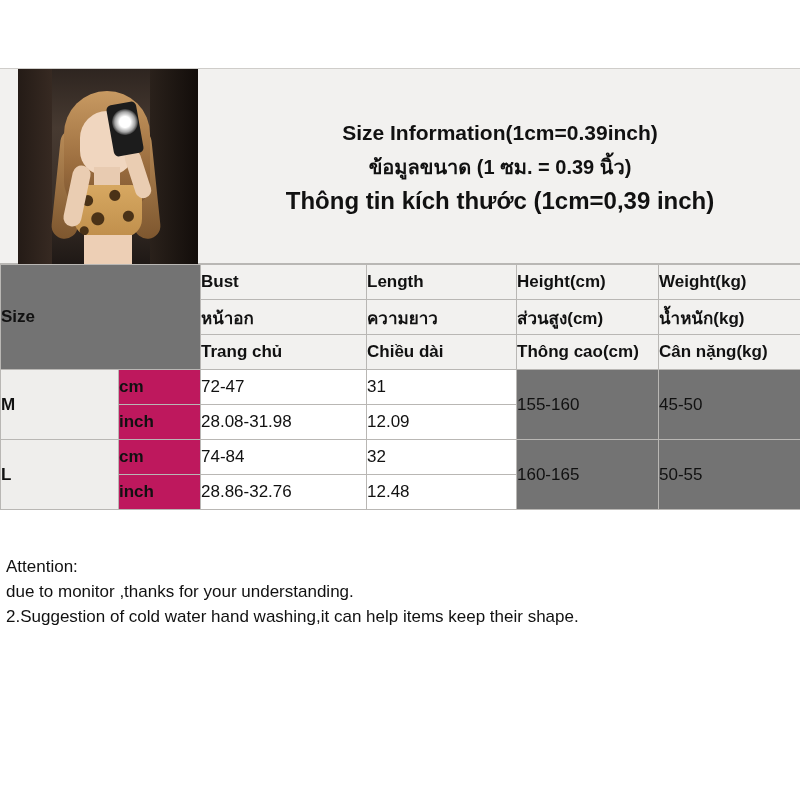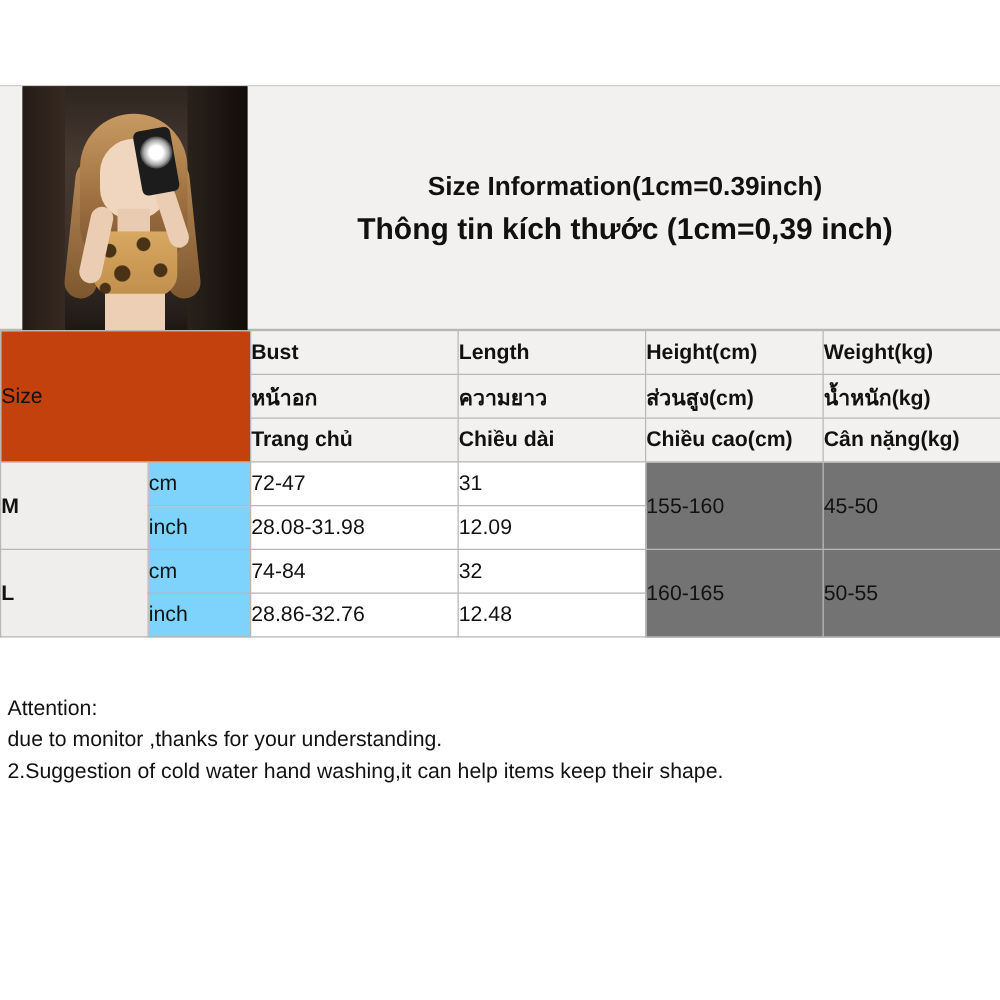--- a/index.html
+++ b/index.html
@@ -169,32 +169,32 @@
     color: #111;
     padding: 0;
     height: 34px;
   }
   td.hdr {
     background: #f2f1ef;
     font-weight: bold;
     font-size: 17px;
   }
   td.sizecell {
-    background: #c2410c;
-    font-weight: normal;
+    background: #737373;
+    font-weight: bold;
     font-size: 24px;
   }
   td.rowlabel {
     background: #efeeec;
     font-weight: bold;
     font-size: 19px;
   }
   td.unit {
-    background: #7dd3fc;
-    font-weight: normal;
+    background: #be185d;
+    font-weight: bold;
     font-size: 17px;
   }
   td.val {
     background: #ffffff;
     font-size: 17px;
   }
   td.vspan {
     background: #737373;
     font-size: 17px;
   }
@@ -240,20 +240,21 @@
       <div class="top"></div>
       <div class="tummy"></div>
       <div class="armL"></div>
       <div class="armR"></div>
       <div class="phone"></div>
       <div class="flash"></div>
     </div>
 
     <div class="title-block">
       <div class="title-line l1">Size Information(1cm=0.39inch)</div>
+      <div class="title-line l2">ข้อมูลขนาด (1 ซม. = 0.39 นิ้ว)</div>
       <div class="title-line l3">Thông tin kích thước (1cm=0,39 inch)</div>
     </div>
   </div>
 
   <table class="size-table">
     <colgroup>
       <col class="col-size">
       <col class="col-unit">
       <col class="col-bust">
       <col class="col-len">
@@ -270,21 +271,21 @@
       </tr>
       <tr>
         <td class="hdr">หน้าอก</td>
         <td class="hdr">ความยาว</td>
         <td class="hdr">ส่วนสูง(cm)</td>
         <td class="hdr">น้ำหนัก(kg)</td>
       </tr>
       <tr>
         <td class="hdr">Trang chủ</td>
         <td class="hdr">Chiều dài</td>
-        <td class="hdr">Chiều cao(cm)</td>
+        <td class="hdr">Thông cao(cm)</td>
         <td class="hdr">Cân nặng(kg)</td>
       </tr>
 
       <tr>
         <td class="rowlabel" rowspan="2">M</td>
         <td class="unit">cm</td>
         <td class="val">72-47</td>
         <td class="val">31</td>
         <td class="vspan" rowspan="2">155-160</td>
         <td class="vspan" rowspan="2">45-50</td>

